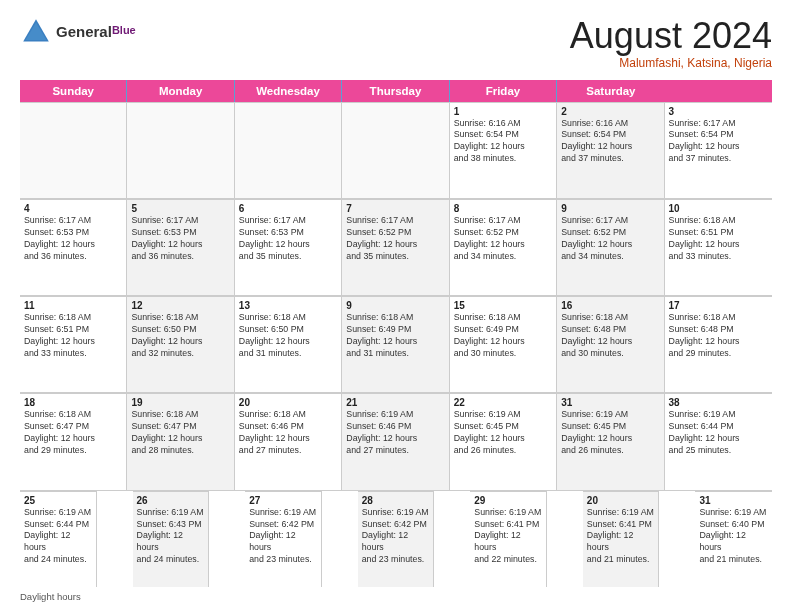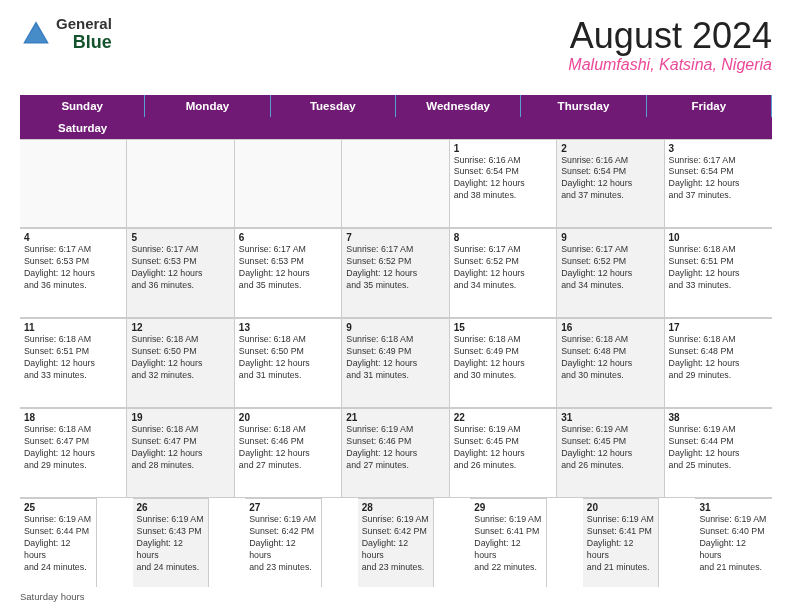--- a/index.html
+++ b/index.html
@@ -23,62 +23,59 @@
       align-items: flex-start;
       margin-bottom: 10px;
     }
     .logo {
       display: flex;
       align-items: center;
       gap: 4px;
     }
     .logo-text {
       display: flex;
-      flex-direction: column;
+      flex-direction: row;
       line-height: 1.1;
-      text-align: right;
     }
     .logo-general {
       font-size: 15px;
       font-weight: bold;
       color: #333;
     }
     .logo-blue {
-      font-size: 18px;
+      font-size: 11px;
       font-weight: bold;
-      color: #14532d;
+      color: #701a75;
     }
     .logo-icon {
       width: 32px;
       height: 32px;
     }
     .title-block {
       text-align: right;
     }
     .main-title {
       font-size: 36px;
       font-weight: normal;
       color: #222;
       line-height: 1.1;
     }
     .subtitle {
-      font-size: 16px;
-      color: #ec4899;
-      font-style: italic;
+      font-size: 12px;
+      color: #c2410c;
     }
     .calendar {
       flex: 1;
       display: flex;
       flex-direction: column;
     }
     .cal-header-row {
       display: grid;
-      grid-template-columns: repeat(6, 1fr);
-      background: #701a75;
-      margin-top: 11px;
+      grid-template-columns: repeat(7, 1fr);
+      background: #ec4899;
     }
     .cal-header-cell {
       color: #fff;
       font-size: 11.5px;
       font-weight: bold;
       text-align: center;
       padding: 5px 2px;
       border-right: 1px solid #5a9fd4;
     }
     .cal-header-cell:last-child { border-right: none; }
@@ -141,21 +138,20 @@
     <div class="title-block">
       <div class="main-title">August 2024</div>
       <div class="subtitle">Malumfashi, Katsina, Nigeria</div>
     </div>
   </div>
 
   <div class="calendar">
     <div class="cal-header-row">
     <div class="cal-header-cell">Sunday</div>
         <div class="cal-header-cell">Monday</div>
-        <div class="cal-header-cell">Tuesday</div>
         <div class="cal-header-cell">Wednesday</div>
         <div class="cal-header-cell">Thursday</div>
         <div class="cal-header-cell">Friday</div>
         <div class="cal-header-cell">Saturday</div>
       </div>
     <div class="cal-body">
     <div class="cal-row">
           <div class="cal-cell empty"></div>
           <div class="cal-cell empty"></div>
           <div class="cal-cell empty"></div>
@@ -383,15 +379,15 @@
             <div class="cell-text" style="white-space: pre-line;">Sunrise: 6:19 AM
 Sunset: 6:40 PM
 Daylight: 12 hours
 and 21 minutes.</div>
           </div>
         </div>
       </div>
   </div>
 
   <div class="footer">
-    <span>Saturday hours</span>
+    <span>Daylight hours</span>
   </div>
 </div>
 
 </body></html>

